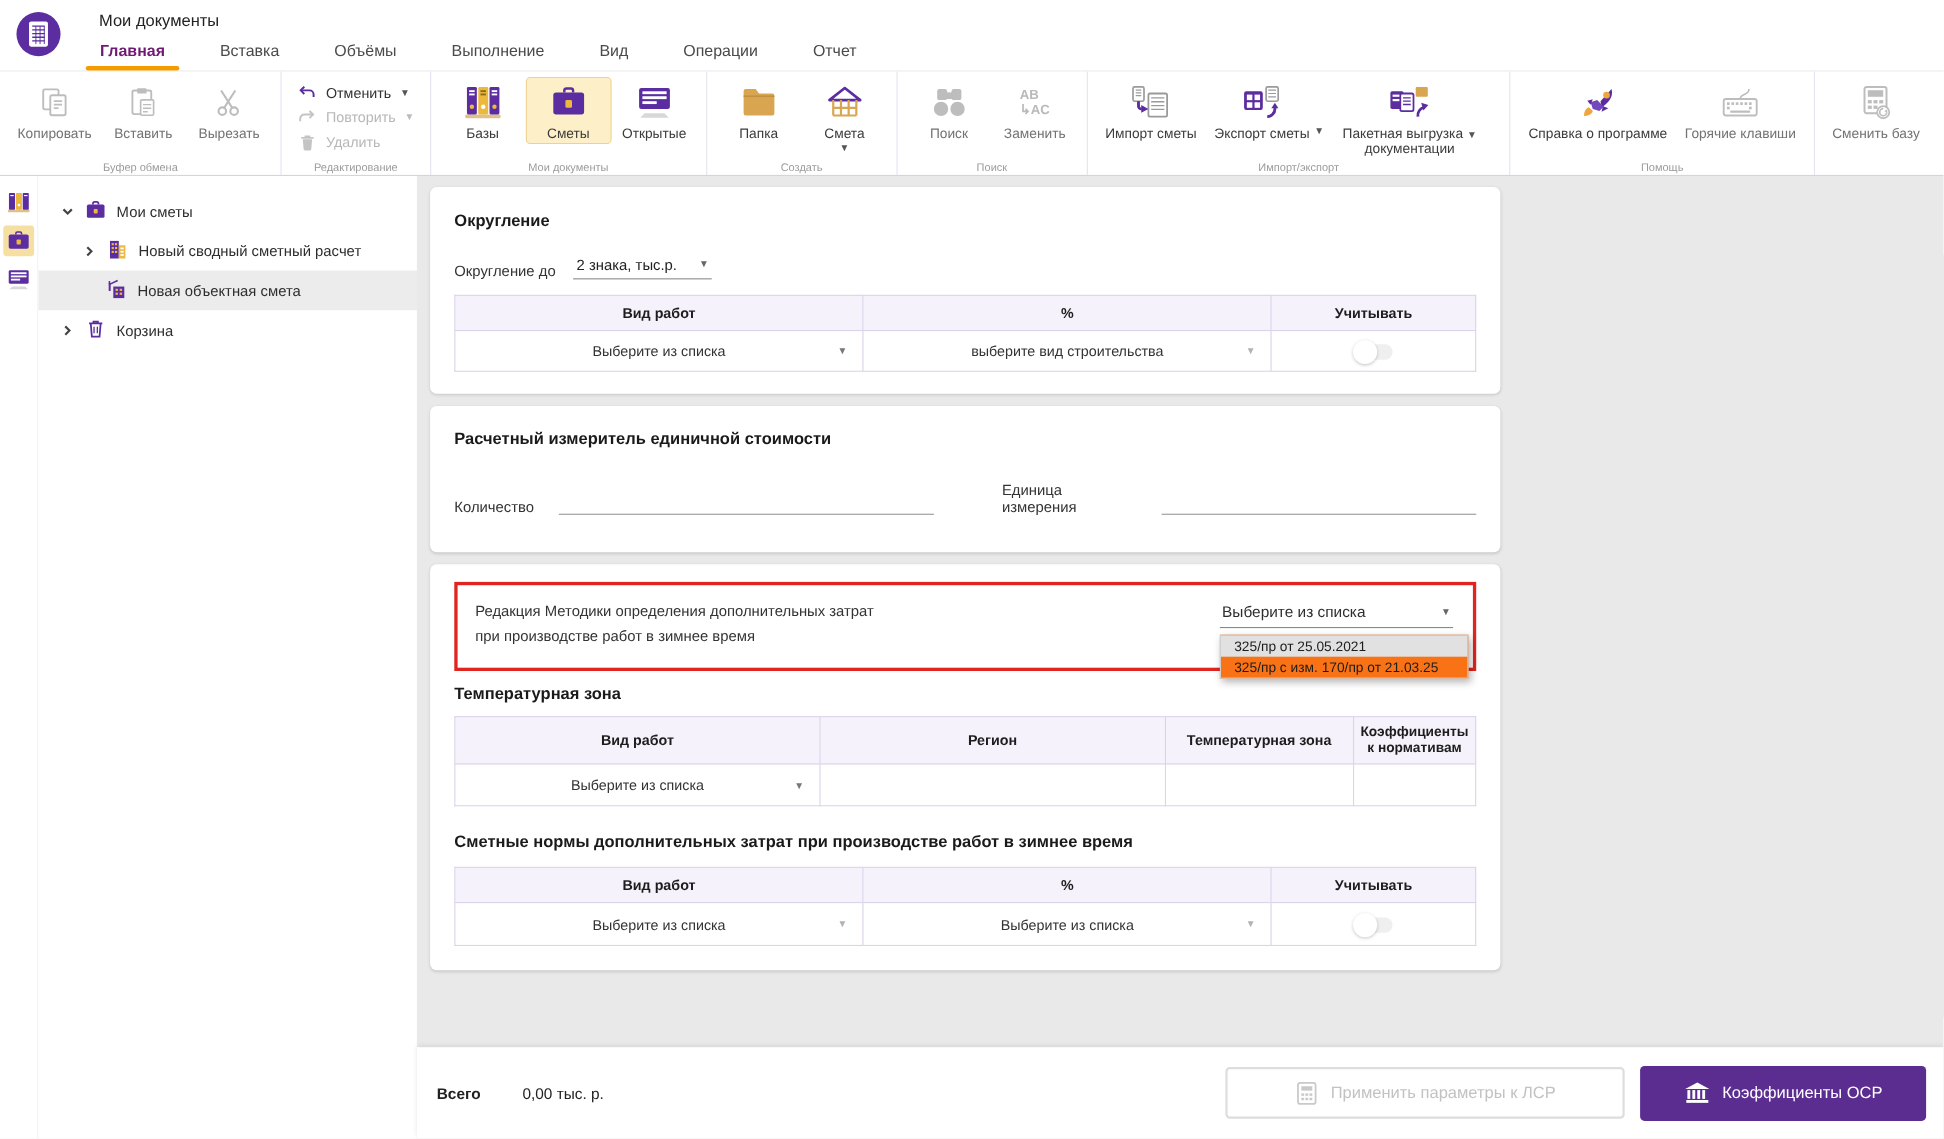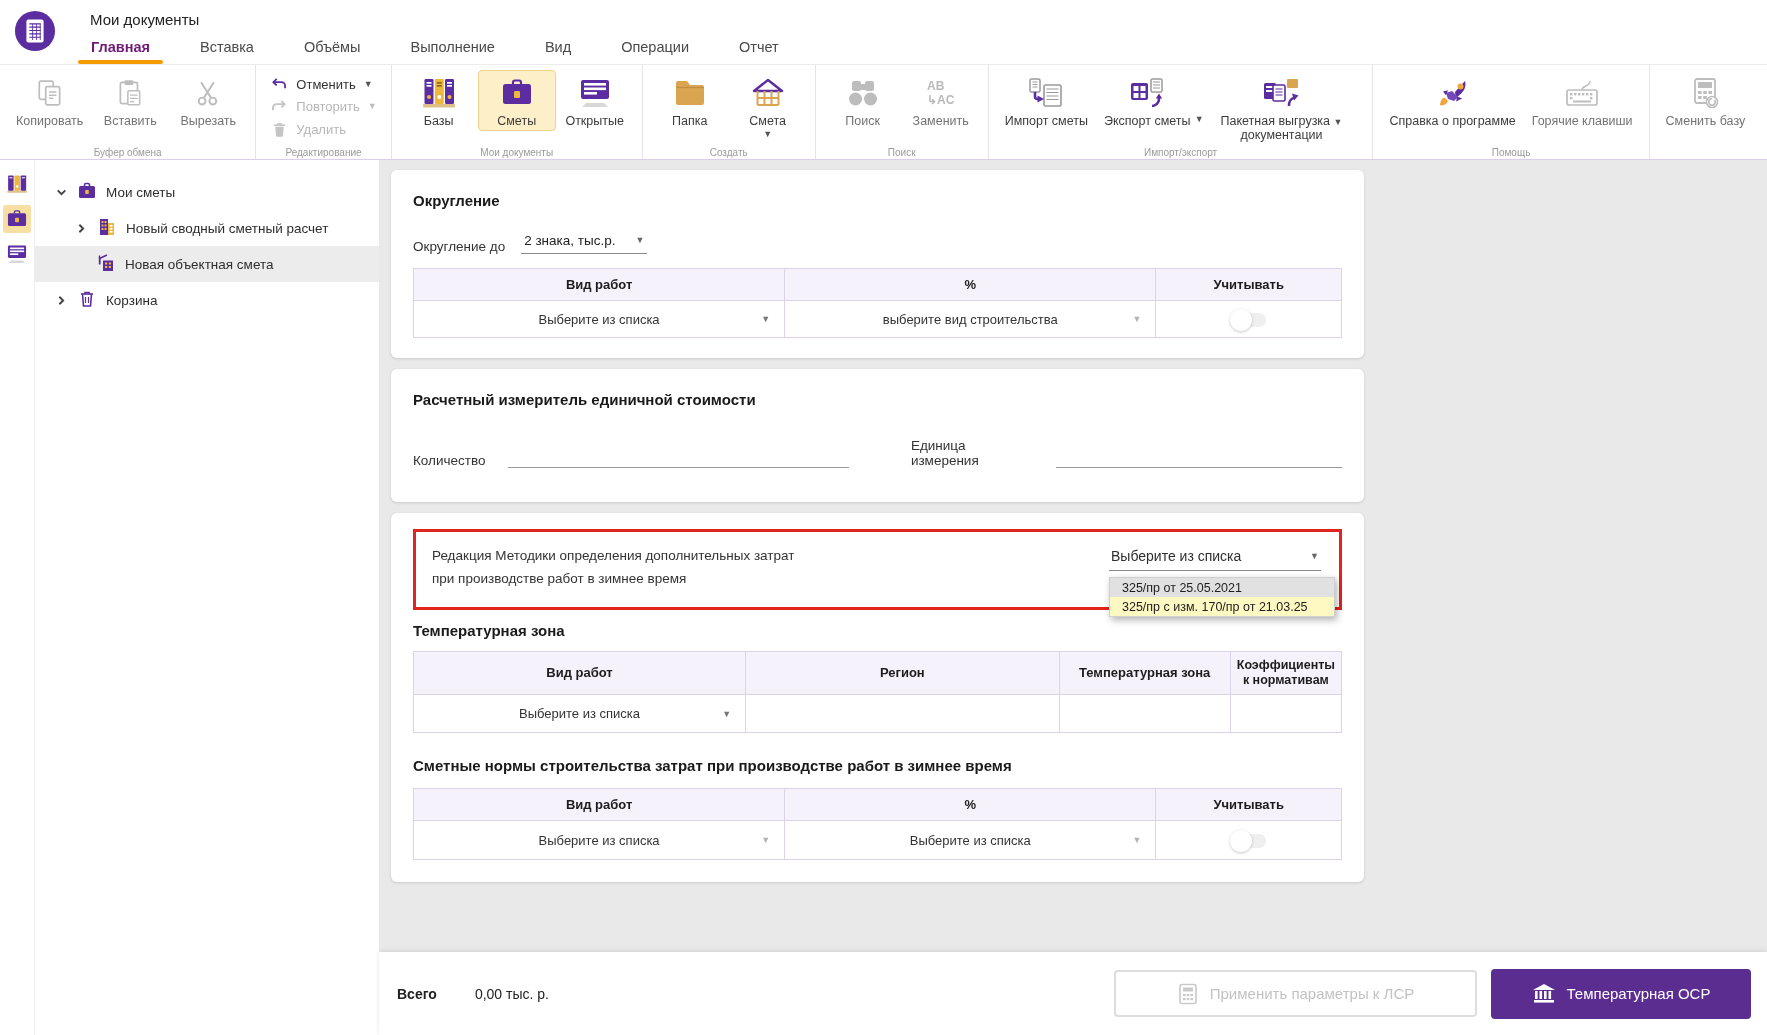--- a/index.html
+++ b/index.html
@@ -79,21 +79,21 @@
   .unit-row{display:flex;align-items:flex-end;margin-top:30px;font-size:13.5px;color:#333;padding-bottom:14px;}
   .uline{border:none;border-bottom:1px solid #9a9a9a;height:20px;background:transparent;outline:none;
     font-size:13.5px;font-family:"Liberation Sans",sans-serif;}
 
   .red-box{border:3px solid #e0241f;display:flex;justify-content:space-between;align-items:flex-start;
     padding:13px 16px;position:relative;margin-top:12px;min-height:49px;}
   .method-label{font-size:13.5px;color:#333;line-height:1.7;}
   .method-select{width:212px;position:relative;margin-top:3px;margin-right:2px;}
   .msel{display:flex;justify-content:space-between;align-items:center;border-bottom:1px solid #8a8a8a;
     padding:0 2px 6px;font-size:14px;color:#2e2e2e;cursor:default;}
-  .mopts{position:absolute;top:29px;left:0;width:224px;background:#fef9c3;border:1px solid #cfcfcf;
+  .mopts{position:absolute;top:29px;left:0;width:224px;background:#f97316;border:1px solid #cfcfcf;
     box-shadow:2px 3px 7px rgba(0,0,0,.3);z-index:5;}
   .mopt{height:19px;display:flex;align-items:center;padding:0 12px;font-size:12.5px;color:#1d1d1d;white-space:nowrap;cursor:default;}
   .mopt.sel{background:#e1e1e1;}
 
   
   .footerbar{height:83px;background:#fff;box-shadow:0 -1px 5px rgba(0,0,0,.10);display:flex;
     align-items:center;padding:0 16px 0 18px;flex:0 0 auto;}
   .total-label{font-size:14px;font-weight:bold;color:#222;}
   .total-value{font-size:14px;color:#222;margin-left:38px;}
   .apply-btn{width:363px;height:47px;border:2px solid #dddddd;border-radius:4px;background:#fff;
@@ -593,21 +593,21 @@
             </tr>
             <tr>
               <td style="height:33px;"><span>Выберите из списка</span><span class="dd-caret">▼</span></td>
               <td></td>
               <td></td>
               <td></td>
             </tr>
           </tbody>
             </table>
 
-          <h3 class="section" style="margin-top:24px;">Сметные нормы строительства затрат при производстве работ в зимнее время</h3>
+          <h3 class="section" style="margin-top:24px;">Сметные нормы дополнительных затрат при производстве работ в зимнее время</h3>
           <table class="ptable">
             <colgroup>
                 <col style="width:40%">
                 <col style="width:40%">
                 <col style="width:20%">
               </colgroup>
             <tbody>
                 <tr>
               <th>Вид работ</th>
               <th>%</th>
@@ -650,18 +650,18 @@
                 <path d="M12 1 L23 7 H1 Z" fill="#fff"></path>
                 <g fill="#fff">
                   <rect x="3" y="8" width="2.6" height="8"></rect>
                   <rect x="7.5" y="8" width="2.6" height="8"></rect>
                   <rect x="12" y="8" width="2.6" height="8"></rect>
                   <rect x="16.5" y="8" width="2.6" height="8"></rect>
                   <rect x="2" y="17" width="20" height="2.6"></rect>
                 </g>
               </svg>
             </span>
-          <span>Температурная ОСР</span>
+          <span>Коэффициенты ОСР</span>
         </button>
       </div>
     </div>
   </div>
 </div>
 
 </body></html>

